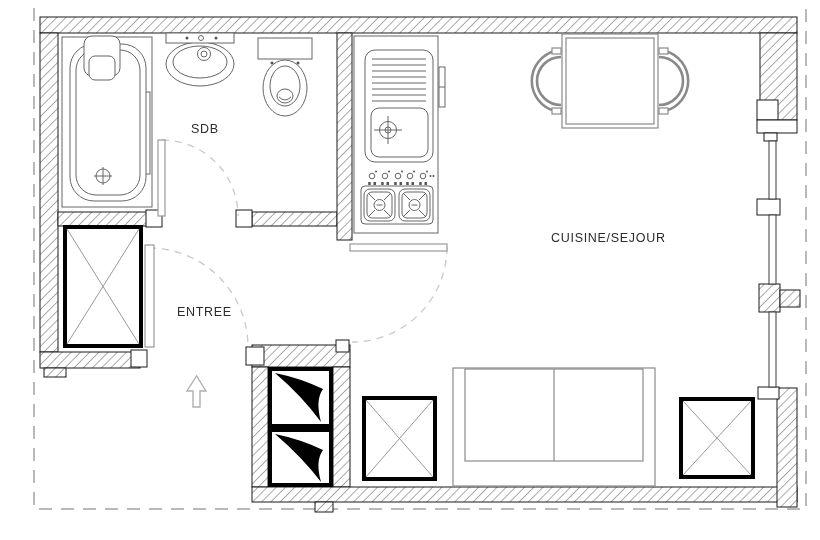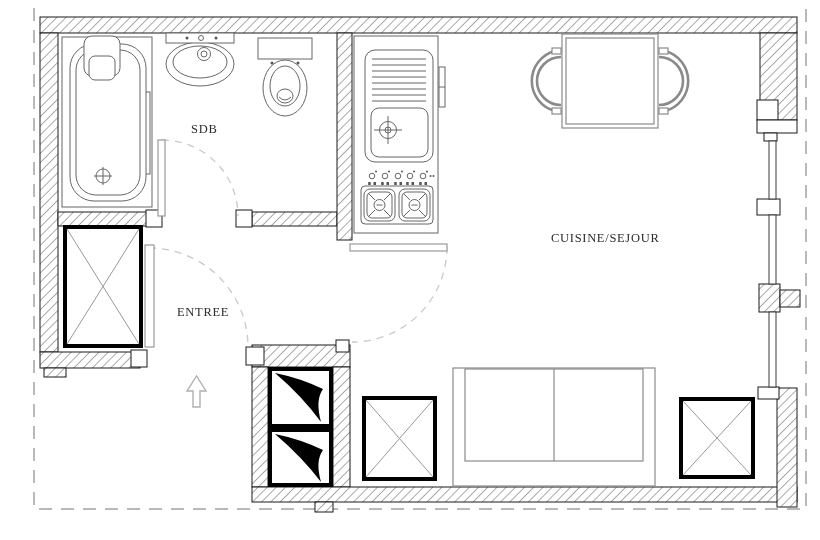--- a/index.html
+++ b/index.html
@@ -1,17 +1,17 @@
 <!DOCTYPE html>
 <html><head>
 <meta charset="utf-8">
 <style>
   html,body{margin:0;padding:0;background:#fff;}
   .plan{position:relative;width:820px;height:540px;background:#fff;overflow:hidden;
-        font-family:Liberation Serif, serif;}
+        font-family:Liberation Sans, sans-serif;}
   svg{display:block;}
   .wall{fill:url(#hatch);stroke:#1a1a1a;stroke-width:1;}
   .white{fill:#fff;stroke:#1a1a1a;stroke-width:1;}
   .winframe{fill:#fff;stroke:#3a3a3a;stroke-width:1;}
   .fx{fill:#fff;stroke:#666;stroke-width:1;}
   .fxn{fill:none;stroke:#666;stroke-width:1;}
   .fur{fill:#fff;stroke:#8a8a8a;stroke-width:1.2;}
   .furn{fill:none;stroke:#8a8a8a;stroke-width:1.2;}
   .chair{fill:none;stroke:#8a8a8a;stroke-width:2.6;}
   .thick{fill:#fff;stroke:#000;stroke-width:4;}

